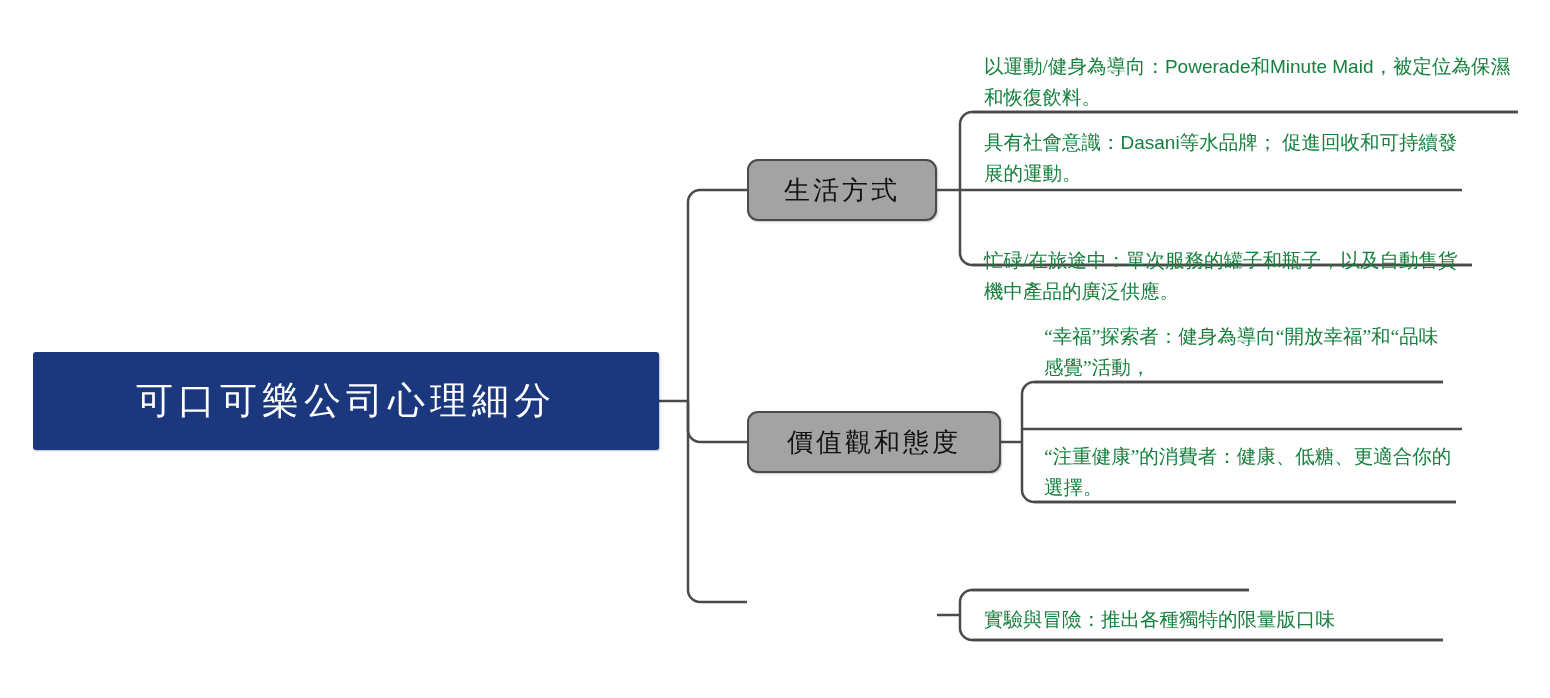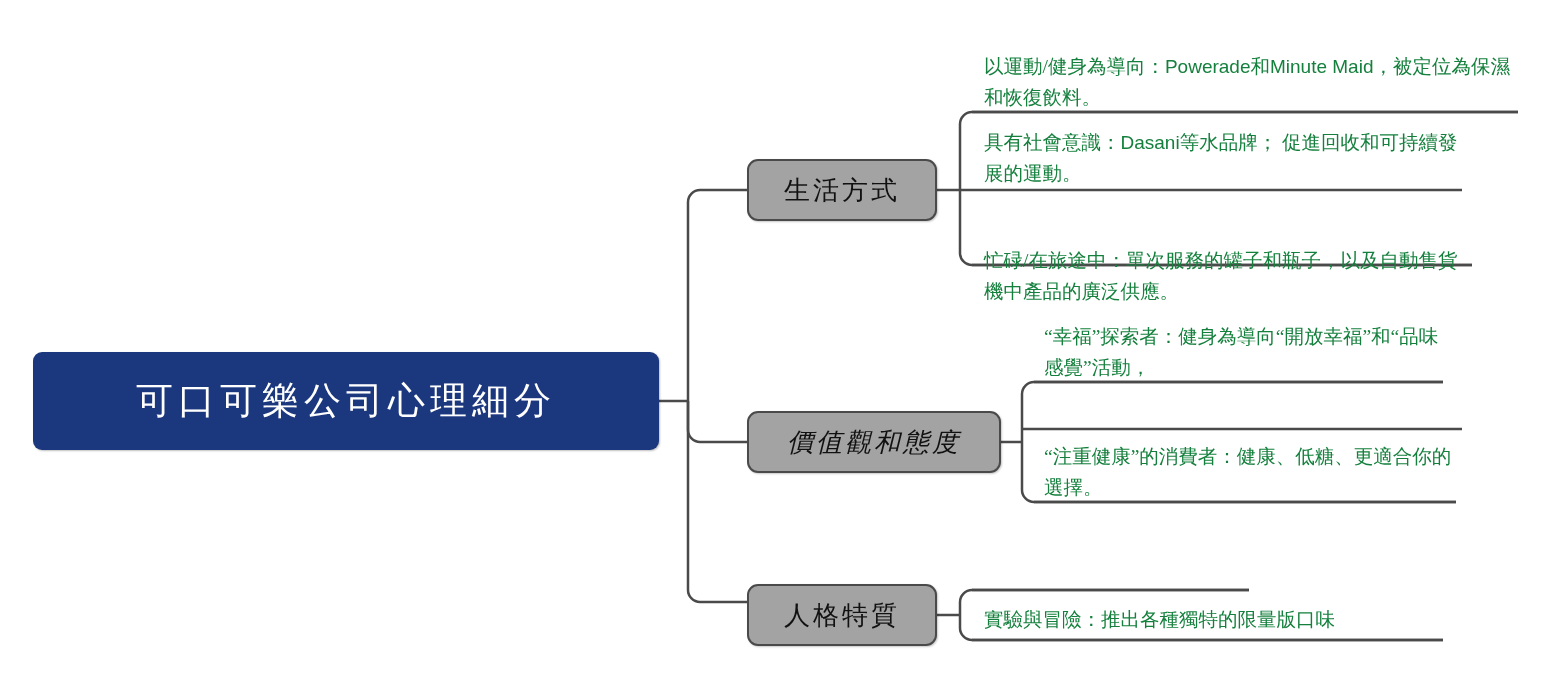--- a/index.html
+++ b/index.html
@@ -30,21 +30,21 @@
   }
 
   
   .root-node {
     position: absolute;
     left: 33px;
     top: 352px;
     width: 626px;
     height: 98px;
     background: #1b377e;
-    border-radius: 9px;
+    border-radius: 3px;
     box-sizing: border-box;
     display: flex;
     align-items: center;
     justify-content: center;
     box-shadow: 1px 1px 2px rgba(0,0,0,0.25);
   }
   .root-label {
     color: #ffffff;
     font-size: 37px;
     letter-spacing: 5px;
@@ -66,21 +66,21 @@
   }
   .branch-label {
     font-size: 26px;
     letter-spacing: 3px;
     color: #111111;
     white-space: nowrap;
     font-family: "Liberation Serif", "DejaVu Serif", serif;
   }
 
   #branch-lifestyle   { left: 747px; top: 159px; width: 190px; height: 62px; }
-  #branch-values      { left: 747px; top: 411px; width: 254px; height: 62px; font-style: italic; }
+  #branch-values      { left: 747px; top: 411px; width: 254px; height: 62px; }
   #branch-personality { left: 747px; top: 584px; width: 190px; height: 62px; }
 
   
   .leaf {
     position: absolute;
     box-sizing: border-box;
     font-size: 19.5px;
     line-height: 31px;
     color: #15803d;
     font-family: "Liberation Serif", "DejaVu Serif", serif;
@@ -142,23 +142,20 @@
   </div>
 
   <div class="branch-node" id="branch-lifestyle">
     <span class="branch-label">生活方式</span>
   </div>
 
   <div class="branch-node" id="branch-values">
     <span class="branch-label">價值觀和態度</span>
   </div>
 
-  <div class="branch-node" id="branch-personality">
-    <span class="branch-label">人格特質</span>
-  </div>
 
   <div class="leaf" id="leaf-l1"><span>以運動/健身為導向：</span><span class="lat">Powerade</span><span>和</span><span class="lat">Minute Maid</span><span>，被定位為保濕和恢復飲料。</span></div>
   <div class="leaf" id="leaf-l2"><span>具有社會意識：</span><span class="lat">Dasani</span><span>等水品牌； 促進回收和可持續發展的運動。</span></div>
   <div class="leaf" id="leaf-l3"><span>忙碌/在旅途中：單次服務的罐子和瓶子，以及自動售貨機中產品的廣泛供應。</span></div>
 
   <div class="leaf" id="leaf-v1"><span>“幸福”探索者：健身為導向“開放幸福”和“品味感覺”活動，</span></div>
   <div class="leaf" id="leaf-v3"><span>“注重健康”的消費者：健康、低糖、更適合你的選擇。</span></div>
 
   <div class="leaf" id="leaf-p2"><span>實驗與冒險：推出各種獨特的限量版口味</span></div>
 

